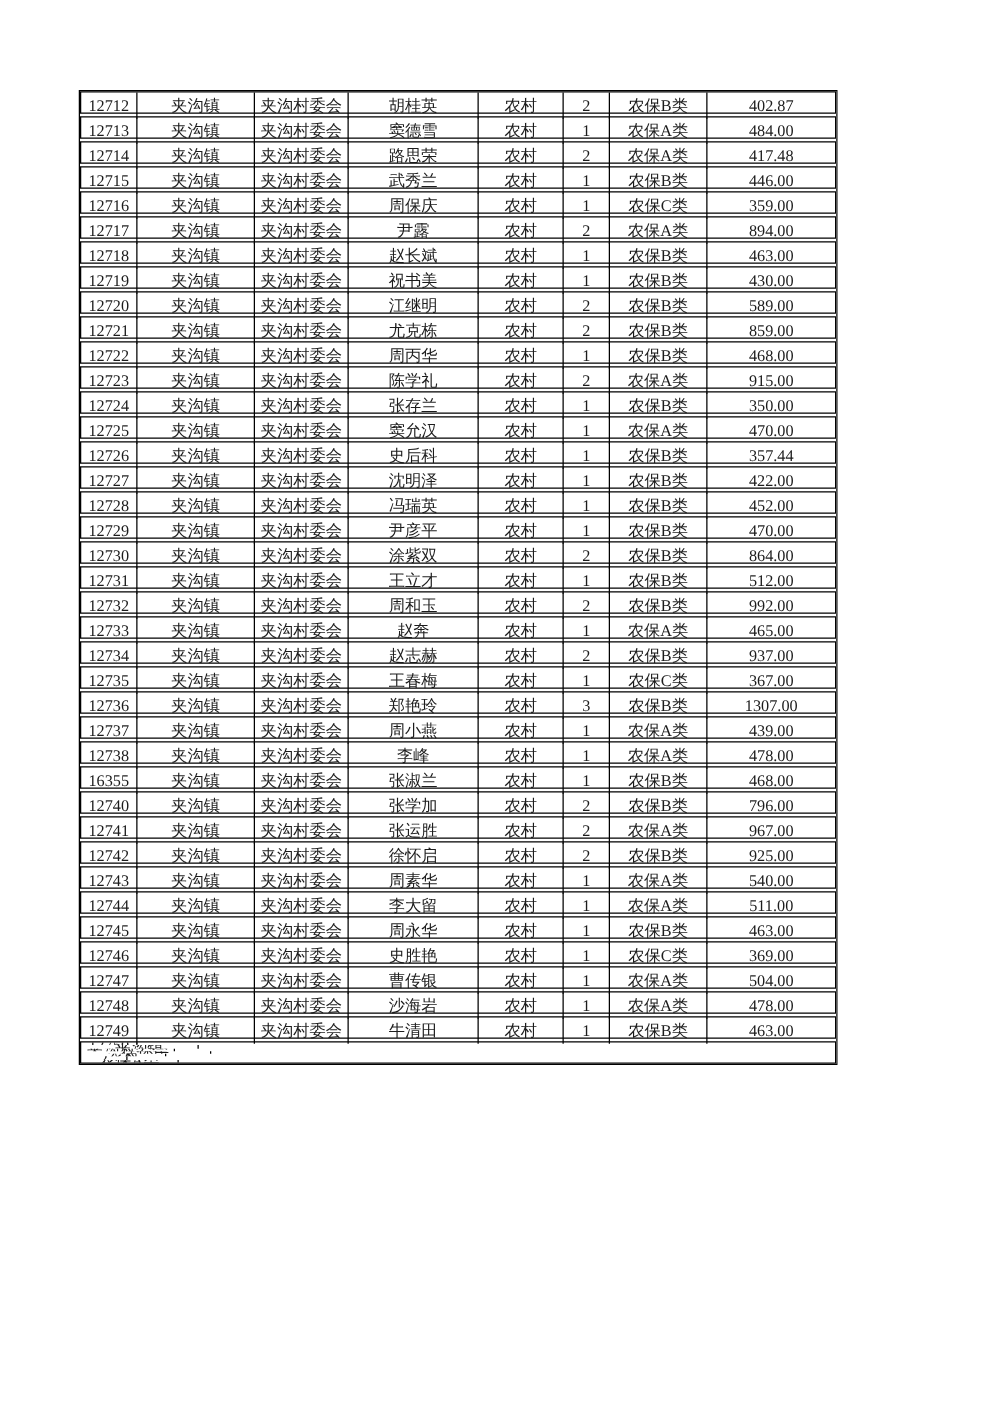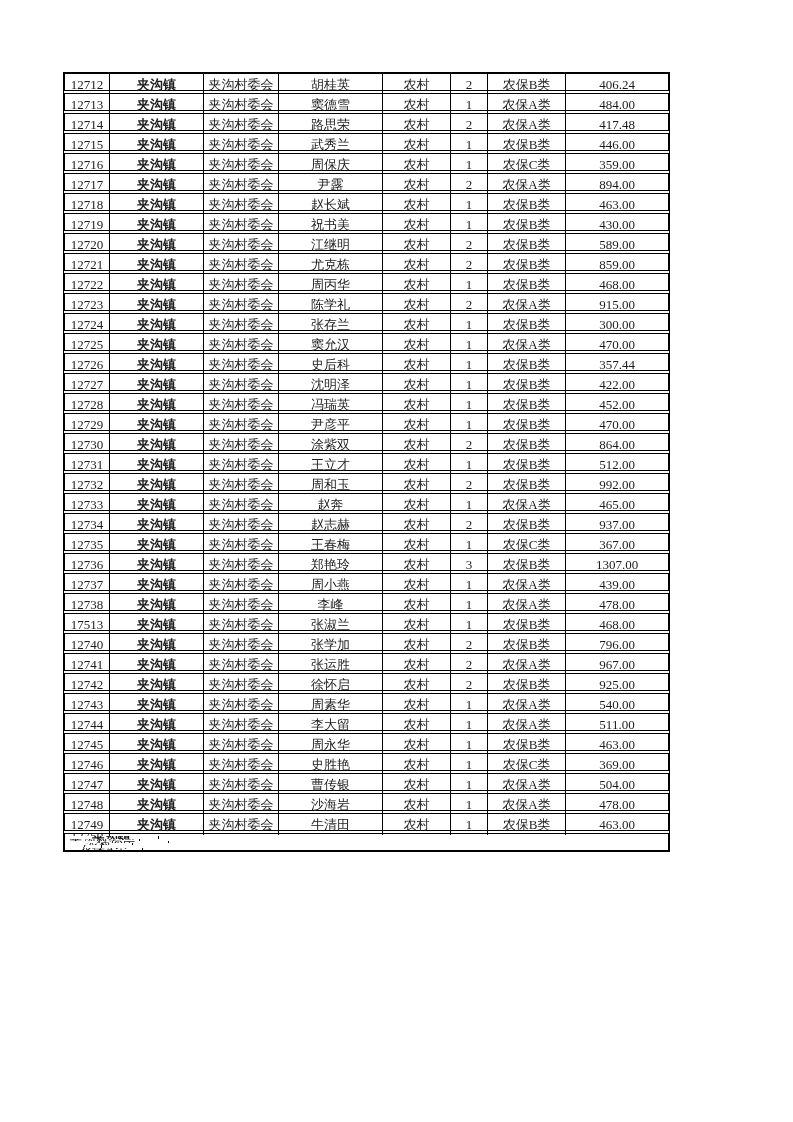--- a/index.html
+++ b/index.html
@@ -43,42 +43,42 @@
     justify-content: center;
     box-sizing: border-box;
     border-right: 1px solid #000000;
     font-size: 13px;
     line-height: 21px;
     color: #1c1c1c;
     white-space: nowrap;
     overflow: hidden;
   }
   .c-id      { width: 45px;  }
-  .c-town    { width: 94px; font-weight: bold;  }
+  .c-town    { width: 94px;  }
   .c-village { width: 75px;  }
   .c-name    { width: 104px; }
   .c-type    { width: 68px;  }
   .c-count   { width: 37px;  }
   .c-cat     { width: 78px;  }
   .c-amt     { flex: 1; border-right: none; }
 </style>
 </head>
 <body>
 
 <div class="page">
   <div class="table-outer" id="table-root">
   <div class="t-row">
     <div class="cell c-id">12712</div>
     <div class="cell c-town">夹沟镇</div>
     <div class="cell c-village">夹沟村委会</div>
     <div class="cell c-name">胡桂英</div>
     <div class="cell c-type">农村</div>
     <div class="cell c-count">2</div>
     <div class="cell c-cat">农保B类</div>
-    <div class="cell c-amt">406.24</div>
+    <div class="cell c-amt">402.87</div>
   </div>
 
   <div class="t-row">
     <div class="cell c-id">12713</div>
     <div class="cell c-town">夹沟镇</div>
     <div class="cell c-village">夹沟村委会</div>
     <div class="cell c-name">窦德雪</div>
     <div class="cell c-type">农村</div>
     <div class="cell c-count">1</div>
     <div class="cell c-cat">农保A类</div>
@@ -196,21 +196,21 @@
   </div>
 
   <div class="t-row">
     <div class="cell c-id">12724</div>
     <div class="cell c-town">夹沟镇</div>
     <div class="cell c-village">夹沟村委会</div>
     <div class="cell c-name">张存兰</div>
     <div class="cell c-type">农村</div>
     <div class="cell c-count">1</div>
     <div class="cell c-cat">农保B类</div>
-    <div class="cell c-amt">300.00</div>
+    <div class="cell c-amt">350.00</div>
   </div>
 
   <div class="t-row">
     <div class="cell c-id">12725</div>
     <div class="cell c-town">夹沟镇</div>
     <div class="cell c-village">夹沟村委会</div>
     <div class="cell c-name">窦允汉</div>
     <div class="cell c-type">农村</div>
     <div class="cell c-count">1</div>
     <div class="cell c-cat">农保A类</div>
@@ -354,21 +354,21 @@
     <div class="cell c-town">夹沟镇</div>
     <div class="cell c-village">夹沟村委会</div>
     <div class="cell c-name">李峰</div>
     <div class="cell c-type">农村</div>
     <div class="cell c-count">1</div>
     <div class="cell c-cat">农保A类</div>
     <div class="cell c-amt">478.00</div>
   </div>
 
   <div class="t-row">
-    <div class="cell c-id">17513</div>
+    <div class="cell c-id">16355</div>
     <div class="cell c-town">夹沟镇</div>
     <div class="cell c-village">夹沟村委会</div>
     <div class="cell c-name">张淑兰</div>
     <div class="cell c-type">农村</div>
     <div class="cell c-count">1</div>
     <div class="cell c-cat">农保B类</div>
     <div class="cell c-amt">468.00</div>
   </div>
 
   <div class="t-row">

